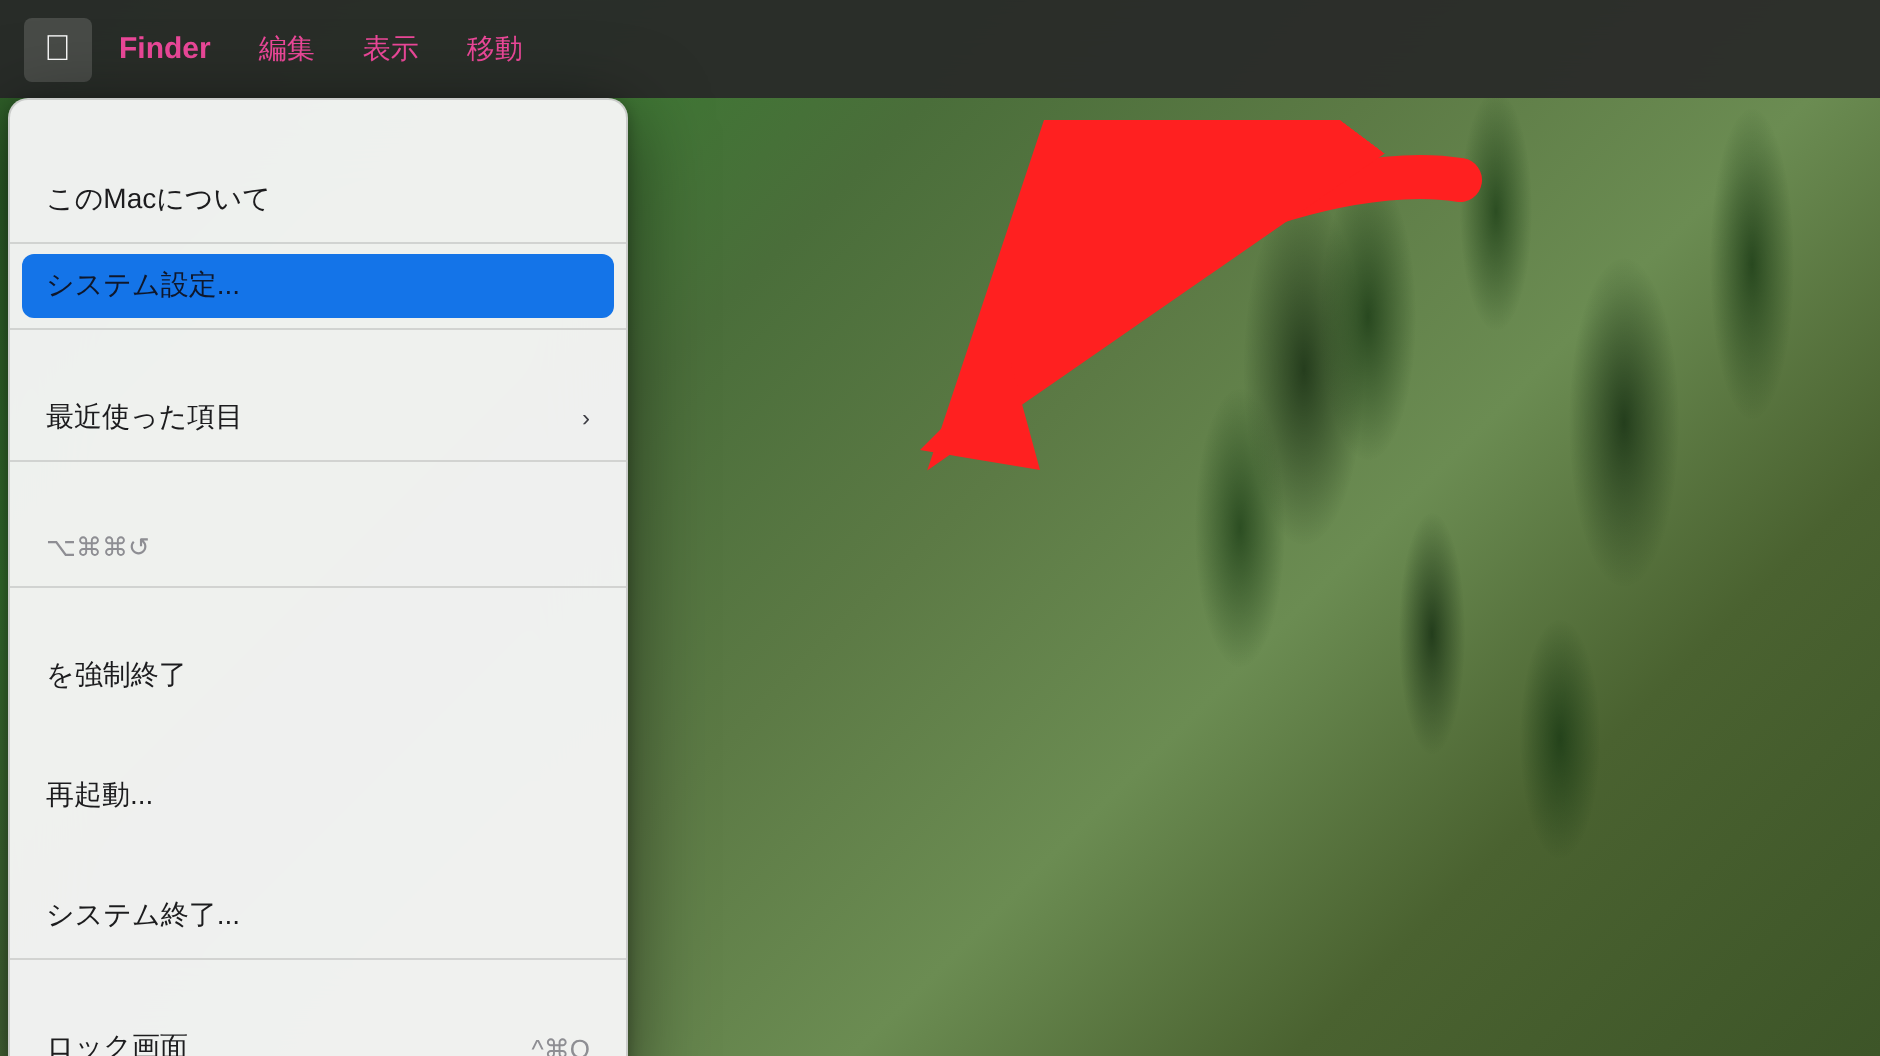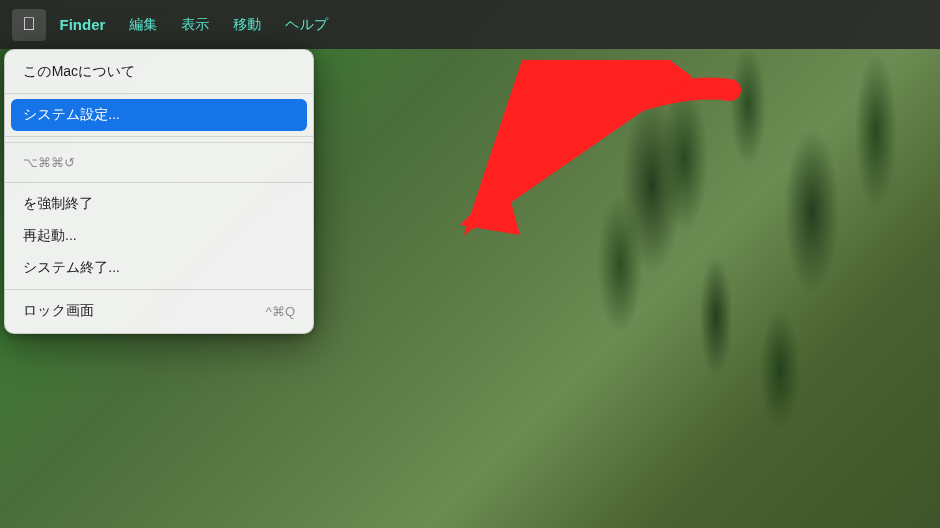--- a/index.html
+++ b/index.html
@@ -47,21 +47,21 @@
       background: rgba(40, 40, 40, 0.92);
       backdrop-filter: blur(10px);
       display: flex;
       align-items: center;
       padding: 0 12px;
       gap: 4px;
       z-index: 100;
     }
 
     .menu-item {
-      color: #5eead4;
+      color: #ec4899;
       font-size: 14px;
       padding: 4px 10px;
       border-radius: 4px;
       cursor: pointer;
       white-space: nowrap;
       height: 32px;
       display: flex;
       align-items: center;
     }
 
@@ -100,25 +100,26 @@
 
     .menu-entry {
       padding: 7px 18px;
       font-size: 14px;
       color: #1c1c1e;
       cursor: pointer;
       display: flex;
       align-items: center;
       justify-content: space-between;
       min-height: 28px;
+      margin-top: 28px;
     }
 
     .menu-entry.highlighted {
       background: #1474e8;
-      color: #ffffff;
+      color: #0f172a;
       border-radius: 6px;
       margin: 2px 6px;
       padding: 7px 12px;
     }
 
     .menu-divider {
       height: 1px;
       background: rgba(0,0,0,0.12);
       margin: 5px 0;
     }
@@ -149,32 +150,35 @@
 
 <div id="desktop-bg"></div>
 <div id="tree-overlay"></div>
 
 <div id="menubar">
   <div class="apple-logo menu-item active"></div>
   <div class="menu-item finder">Finder</div>
   <div class="menu-item">編集</div>
   <div class="menu-item">表示</div>
   <div class="menu-item">移動</div>
-  <div class="menu-item">ヘルプ</div>
 </div>
 
 <div id="apple-menu">
   <div class="menu-entry">
     <span>このMacについて</span>
   </div>
   <div class="menu-divider"></div>
   <div class="menu-entry highlighted">
     <span>システム設定...</span>
   </div>
   <div class="menu-divider"></div>
+  <div class="menu-entry">
+    <span>最近使った項目</span>
+    <span class="menu-chevron">›</span>
+  </div>
   <div class="menu-divider"></div>
   <div class="menu-entry">
     <span class="menu-shortcut">⌥⌘⌘↺</span>
   </div>
   <div class="menu-divider"></div>
   <div class="menu-entry">
     <span>を強制終了</span>
   </div>
   <div class="menu-entry">
     <span>再起動...</span>

